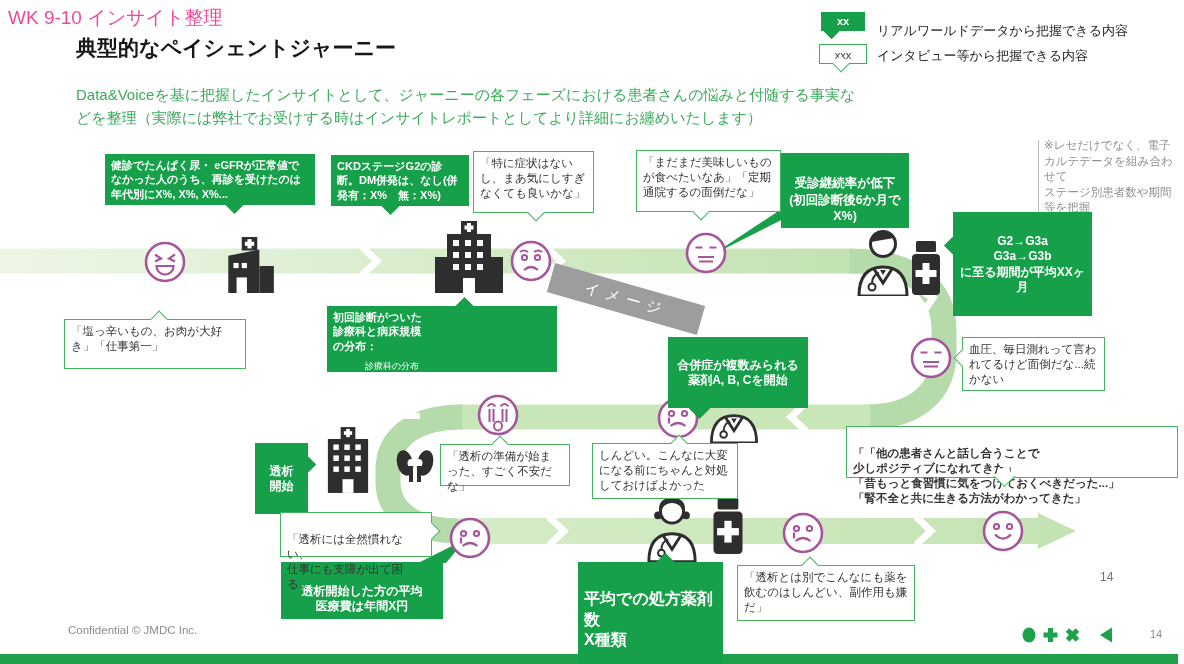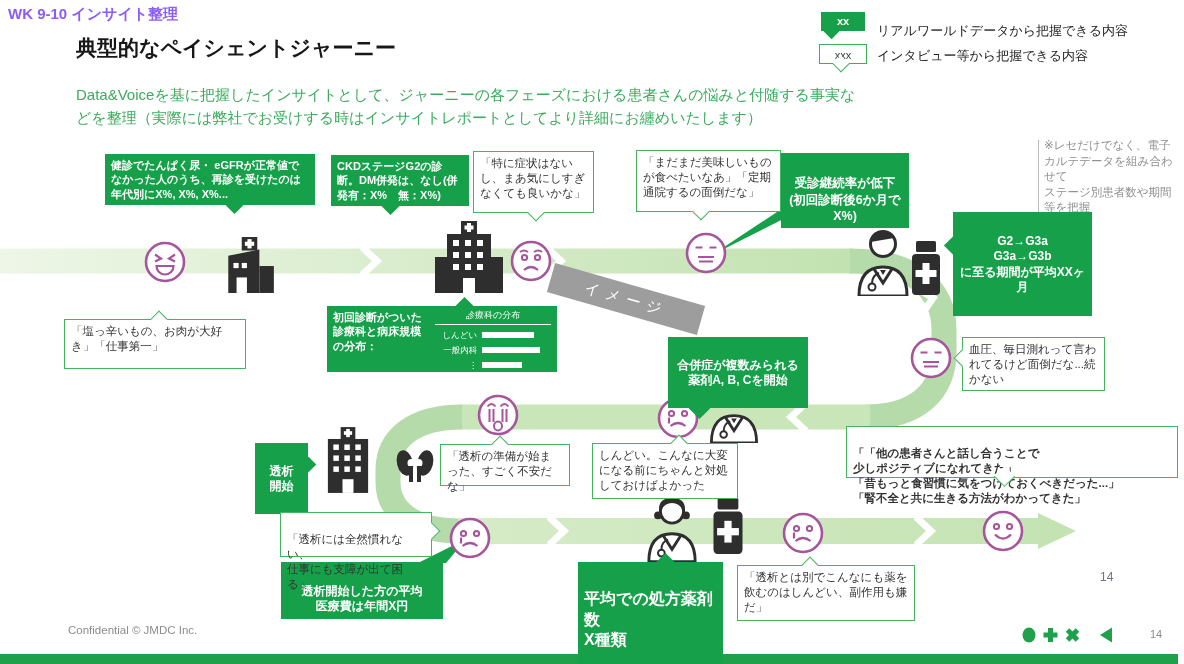--- a/index.html
+++ b/index.html
@@ -1,21 +1,21 @@
 <!DOCTYPE html>
 <html><head>
 <meta charset="utf-8">
 <style>
   html,body{margin:0;padding:0;background:#fff;}
   body{font-family:"Liberation Sans","DejaVu Sans",sans-serif;}
   .slide{position:relative;width:1184px;height:664px;background:#fff;overflow:hidden;}
   .abs{position:absolute;}
   .pre{white-space:pre-line;}
   
-  .eyebrow{left:8px;top:5px;font-size:15px;font-weight:bold;color:#8b5cf6;}
+  .eyebrow{left:8px;top:5px;font-size:19px;font-weight:normal;color:#ec4899;}
   .title{left:76px;top:34px;font-size:21px;font-weight:bold;color:#171717;}
   .subtitle{left:76px;top:84px;width:1080px;font-size:15px;color:#3cab5c;line-height:1.5;}
   
   .gbox{position:absolute;background:#17a04a;color:#fff;font-weight:bold;font-size:11px;
         line-height:1.3;padding:4px 6px;z-index:3;box-sizing:border-box;}
   .gbox.center{text-align:center;}
   
   .wbox{position:absolute;background:#fff;border:1.5px solid #45b35f;color:#333;
         font-size:11.5px;line-height:1.3;padding:4px 6px;z-index:3;box-sizing:border-box;}
   
@@ -124,21 +124,21 @@
     <polygon points="83,3 105,3 12,50" fill="#17a04a"></polygon>
   </svg>
   <div class="gbox center pre" style="left:953px;top:212px;width:139px;font-size:12px;padding-top:6px;">
     <span>G2→G3a
 G3a→G3b
 に至る期間が平均XXヶ月</span>
     <div class="tail g big left" style="top:26px;"></div>
   </div>
   <div class="gbox" style="left:327px;top:306px;width:230px;height:66px;">
     <div class="tail g big up" style="left:130px;"></div>
-    <div style="display:flex;gap:8px;">
+    <div style="display:flex;gap:8px;flex-direction:column;">
       <div style="width:96px;">初回診断がついた診療科と病床規模の分布：</div>
       <div class="minichart">
         <div class="mc-title">診療科の分布</div>
         <div class="mc-row">
           <span>しんどい</span>
           <i class="mc-bar" style="width:52px;"></i>
         </div>
         <div class="mc-row">
           <span>一般内科</span>
           <i class="mc-bar" style="width:58px;"></i>

